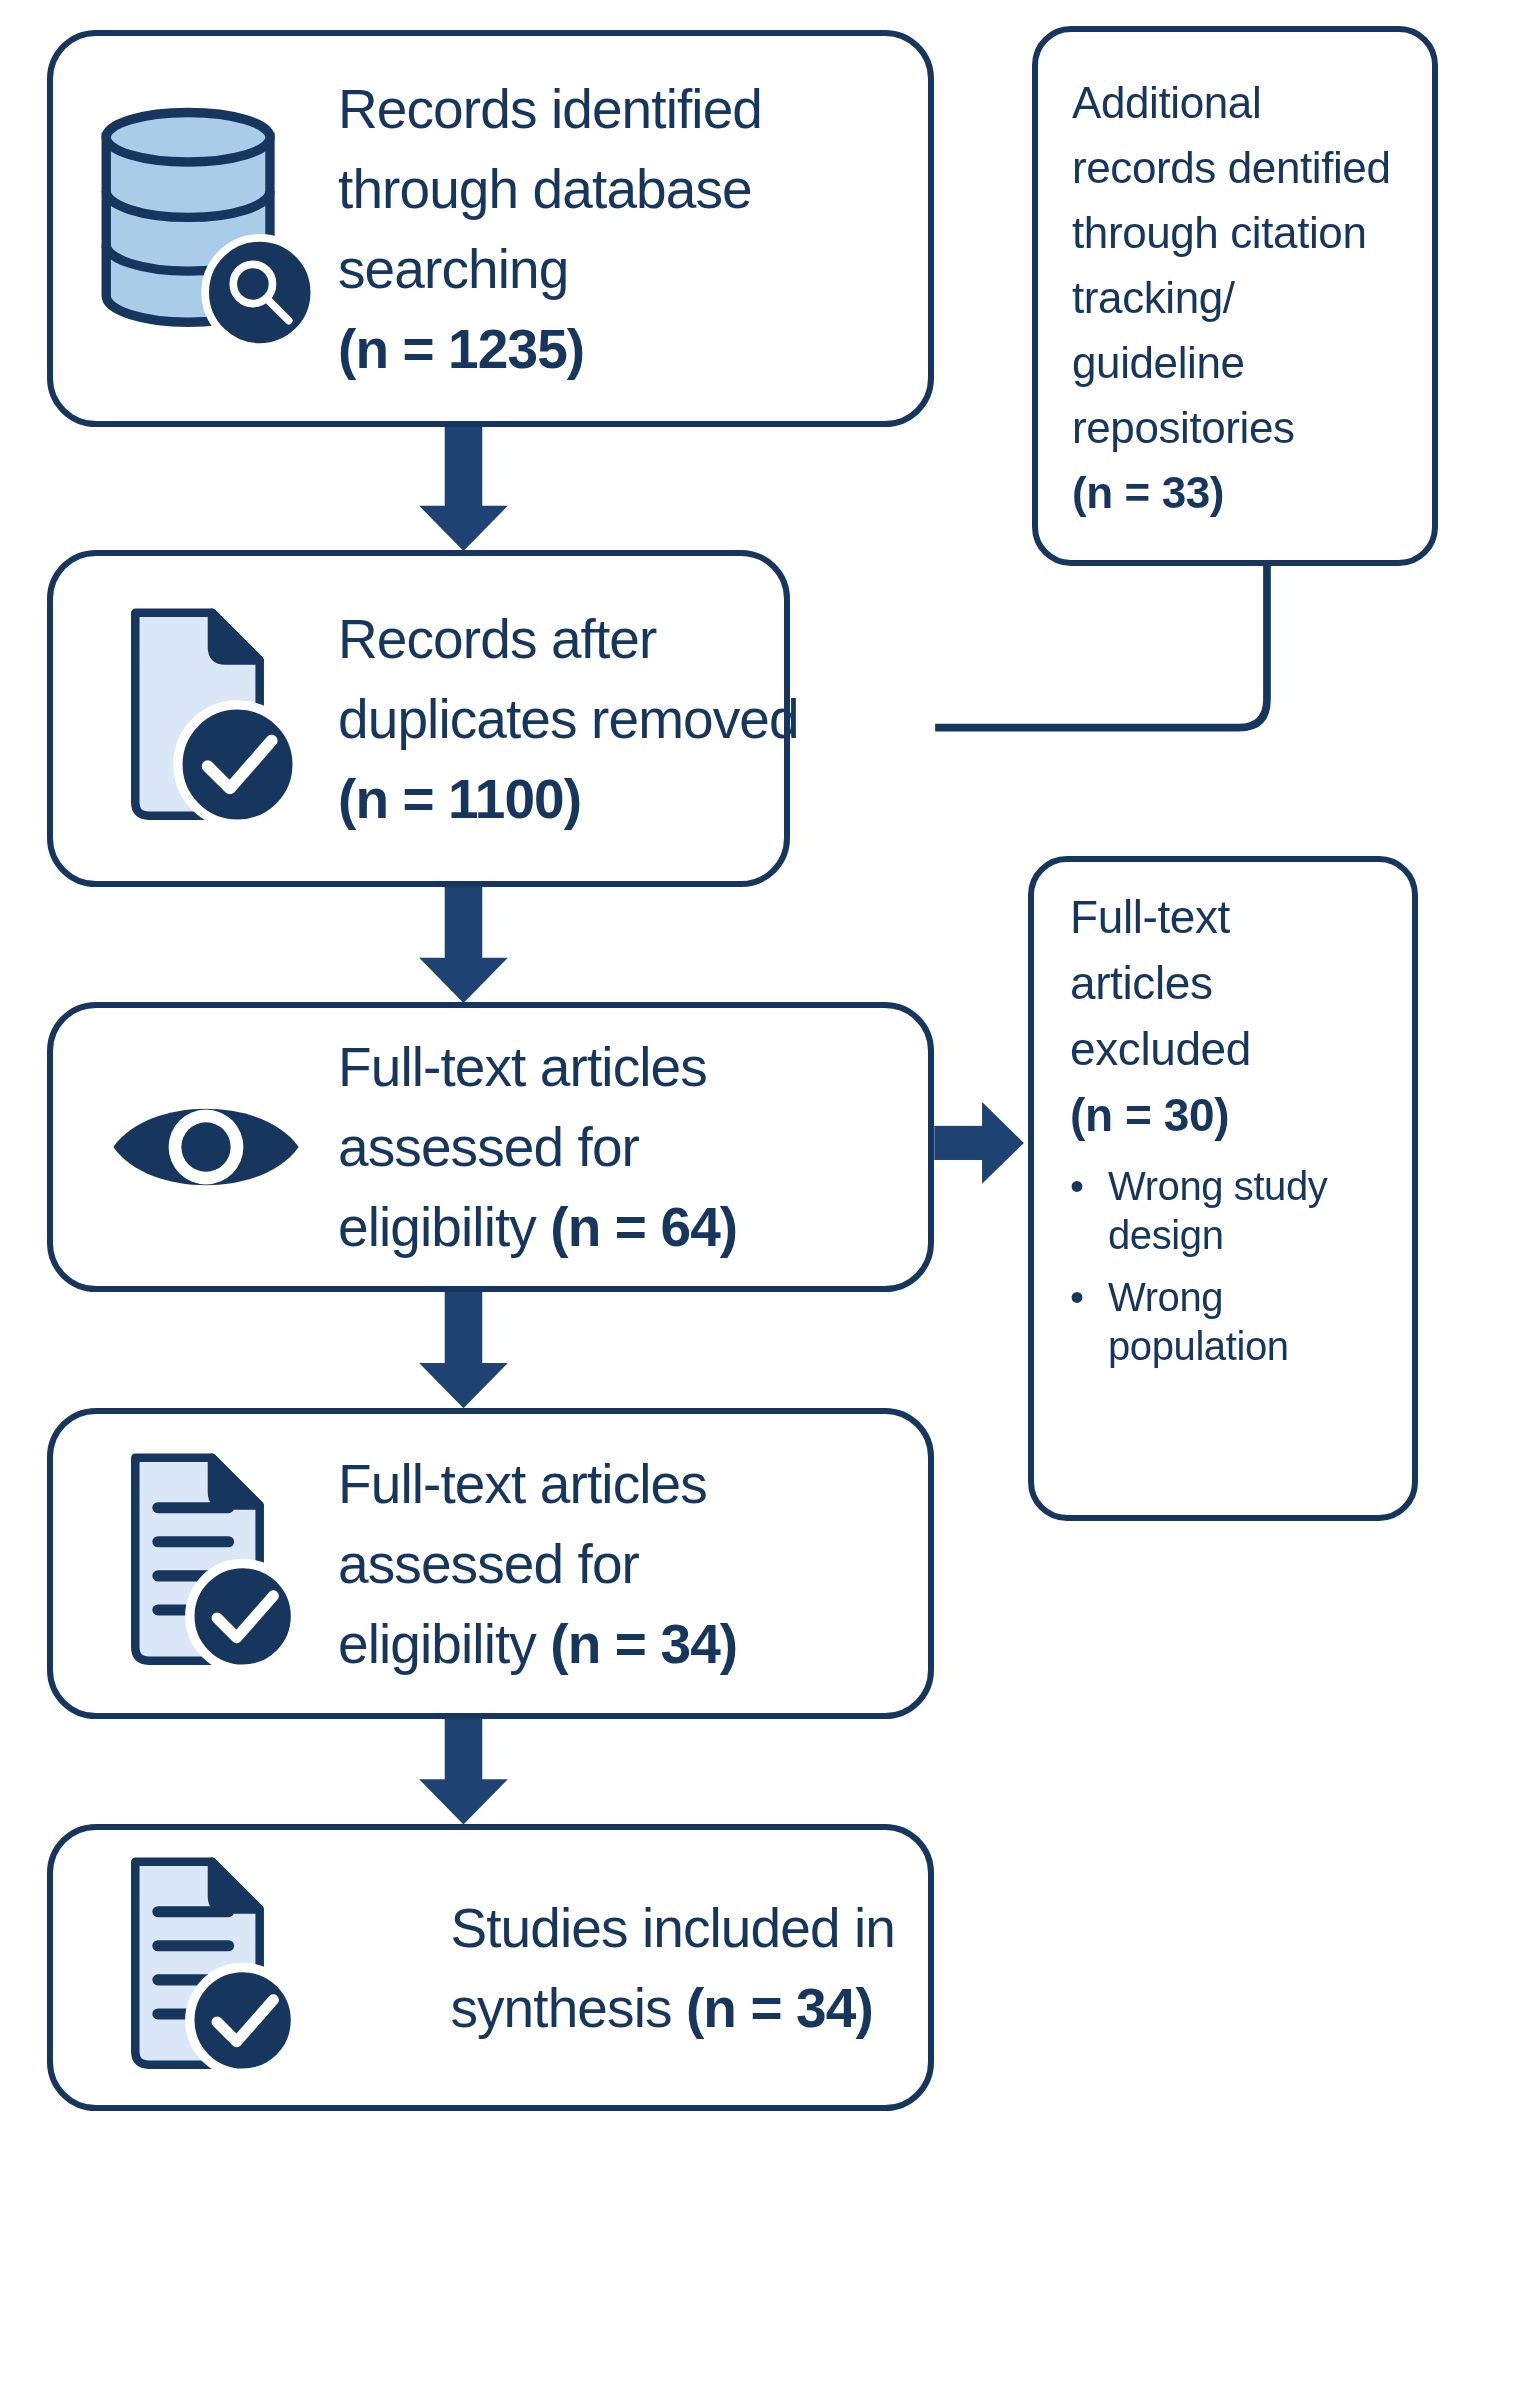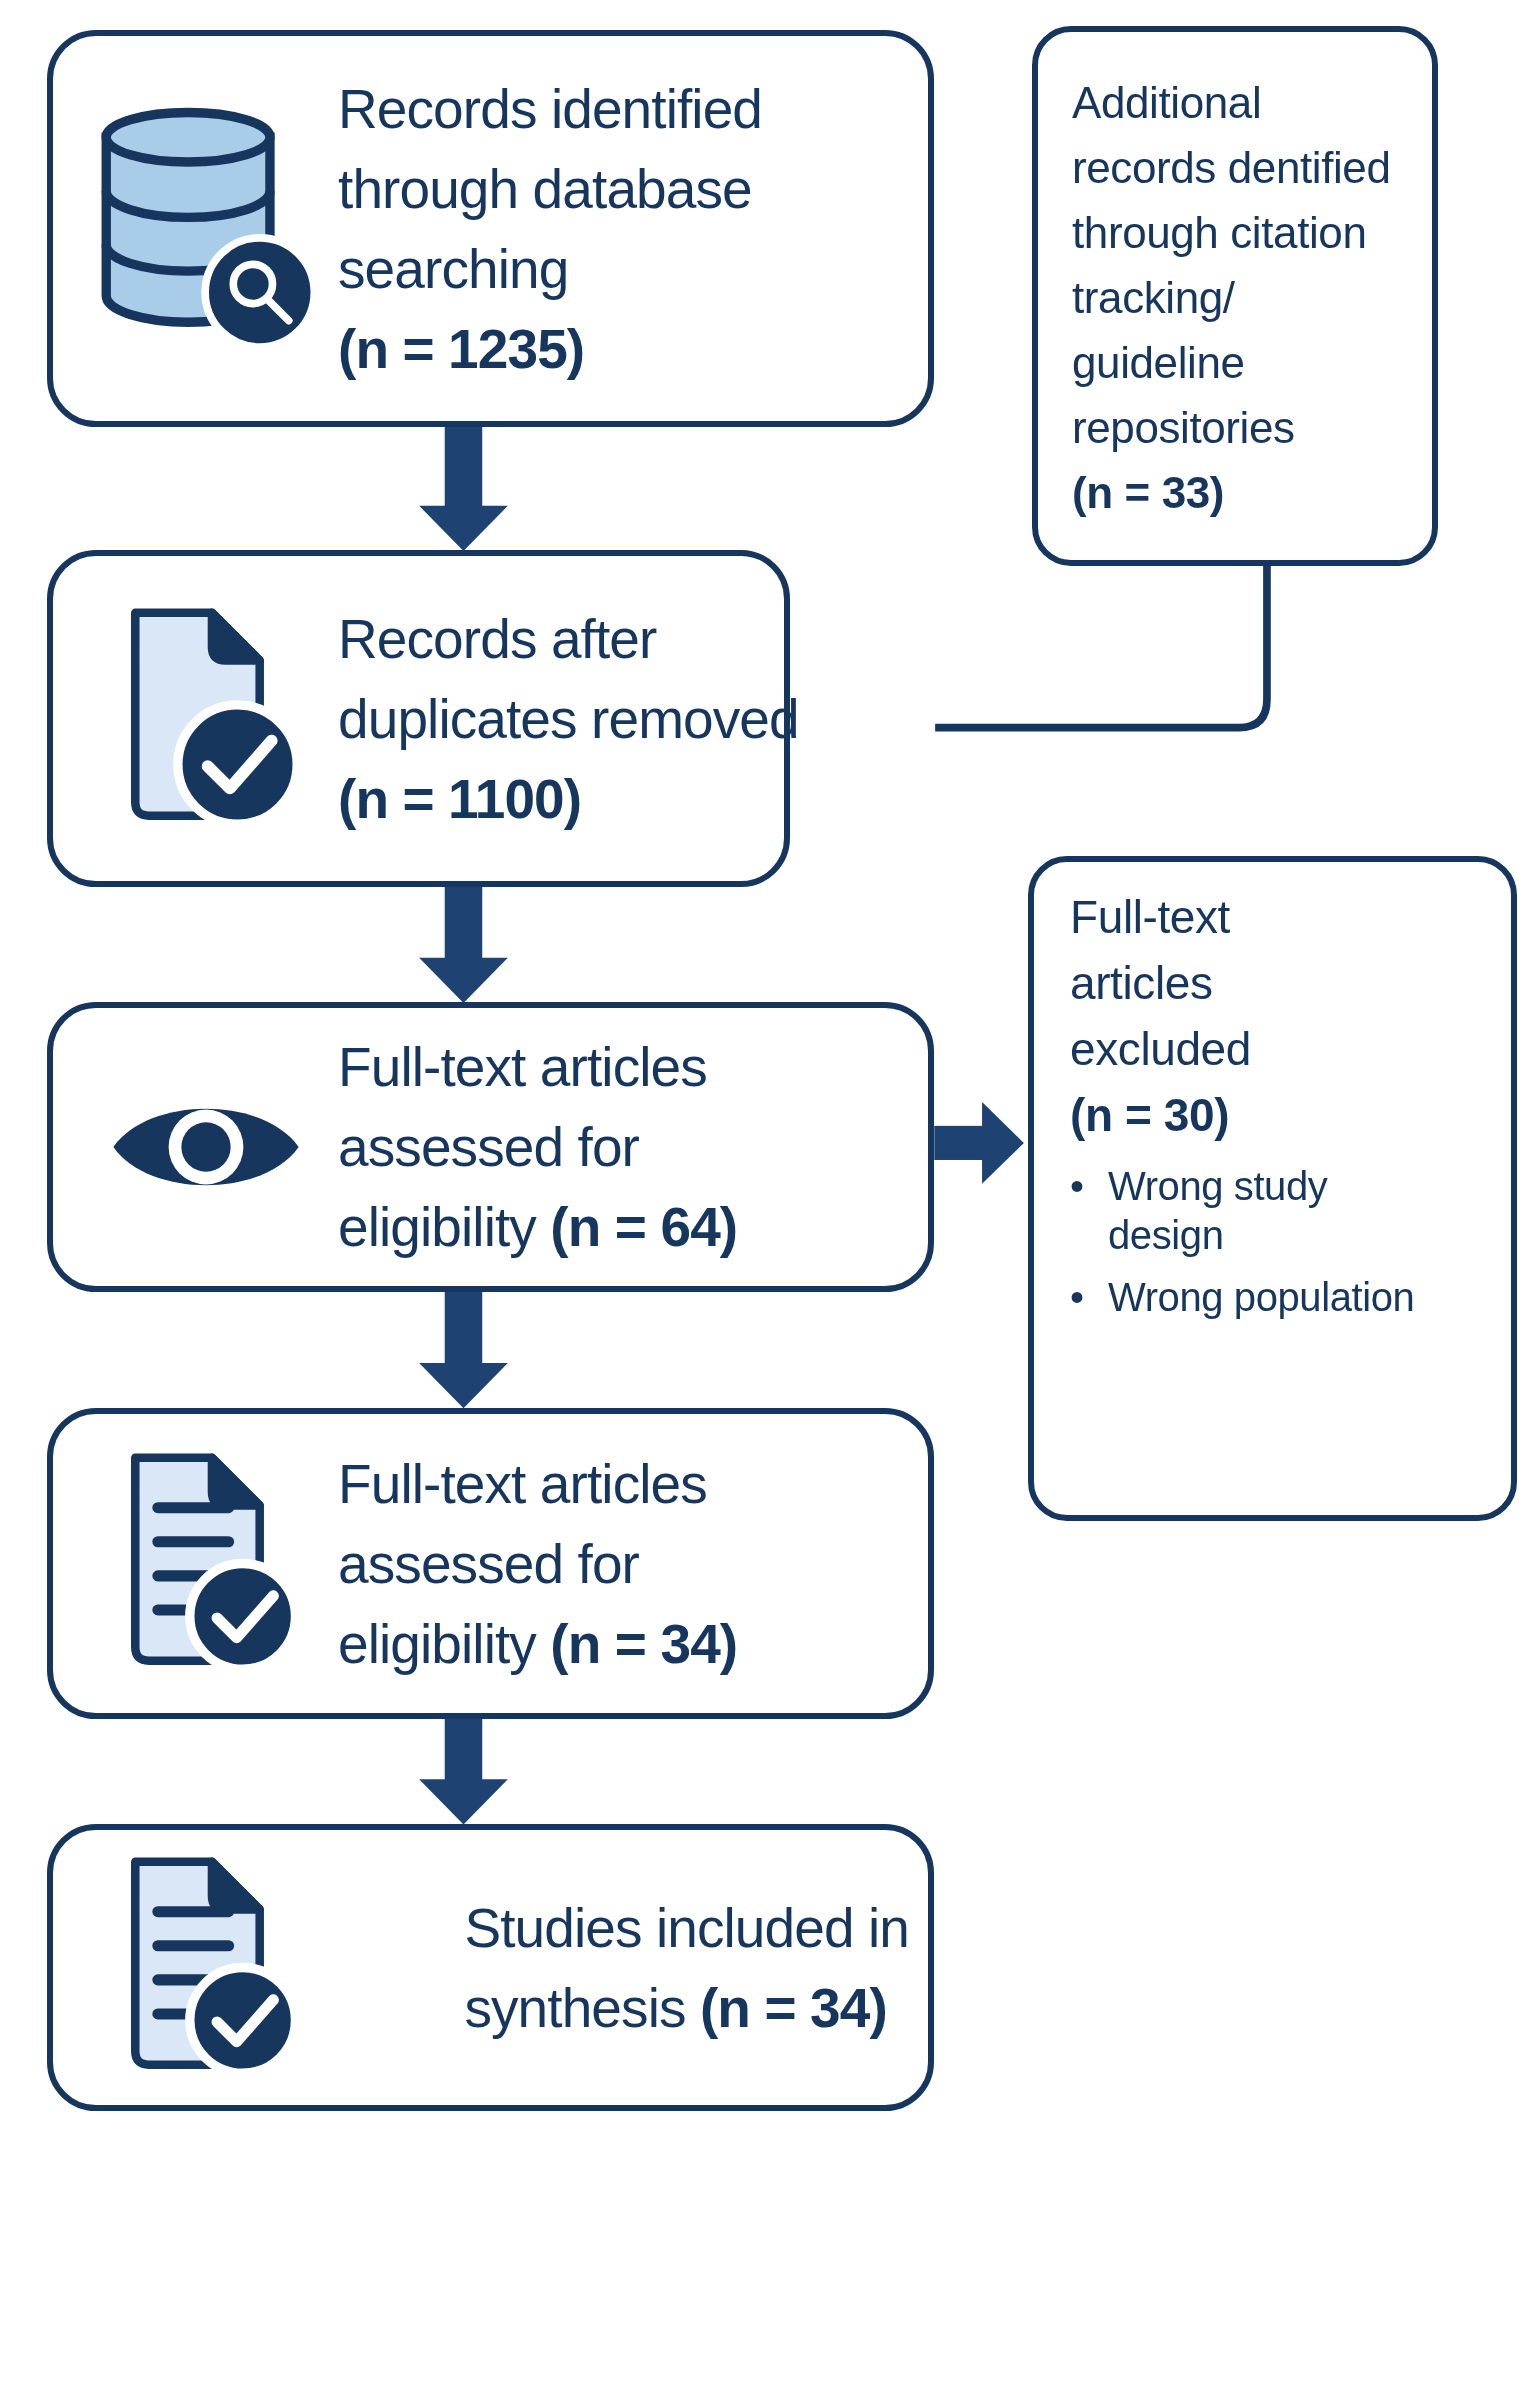--- a/index.html
+++ b/index.html
@@ -12,21 +12,21 @@
   .canvas{
     position:relative;width:1530px;height:2401px;background:#ffffff;
     font-family:"Liberation Sans", sans-serif;color:var(--navy);overflow:hidden;
   }
   .overlay{position:absolute;left:0;top:0;pointer-events:none;}
   .bx{
     position:absolute;background:#fff;border:6px solid var(--navy);
     border-radius:49px;box-sizing:border-box;
   }
   .bx.right{border-radius:39px;}
-  .leftbox{display:flex;align-items:center;padding:0 19px 0 43px;}
+  .leftbox{display:flex;align-items:center;padding:0 33px 0 43px;}
   .iconwrap{flex:none;width:220px;display:flex;justify-content:center;align-items:center;}
   .ltext{margin-left:22px;font-size:55px;line-height:80px;letter-spacing:-0.9px;white-space:nowrap;}
   .b{font-weight:700;}
   .rtext{padding:38px 0 0 34px;font-size:44px;line-height:65px;letter-spacing:-0.4px;}
   .rtext2{padding:22px 0 0 36px;font-size:46px;line-height:66px;letter-spacing:-0.4px;}
   .bullet{display:flex;margin-top:13.6px;font-size:40px;line-height:49px;}
   .bullet .dot{flex:none;width:38px;font-size:40px;}
   .bullet .btxt{width:307px;}
   .caption{
     position:absolute;left:132px;top:2228px;width:1263px;
@@ -129,21 +129,21 @@
     <div class="ltext">
       <div>Full-text articles</div>
       <div>assessed for</div>
       <div>
         <span>eligibility</span>
         <span class="b">(n = 64)</span>
       </div>
     </div>
   </div>
 
-  <div class="bx right" style="left:1028px;top:856px;width:489px;height:665px;">
+  <div class="bx right" style="left:1028px;top:856px;width:390px;height:665px;">
     <div class="rtext2">
       <div>Full-text</div>
       <div>articles</div>
       <div>excluded</div>
       <div class="b">(n = 30)</div>
       <div class="bullet">
         <span class="dot">•</span>
         <span class="btxt">Wrong study design</span>
       </div>
       <div class="bullet">

